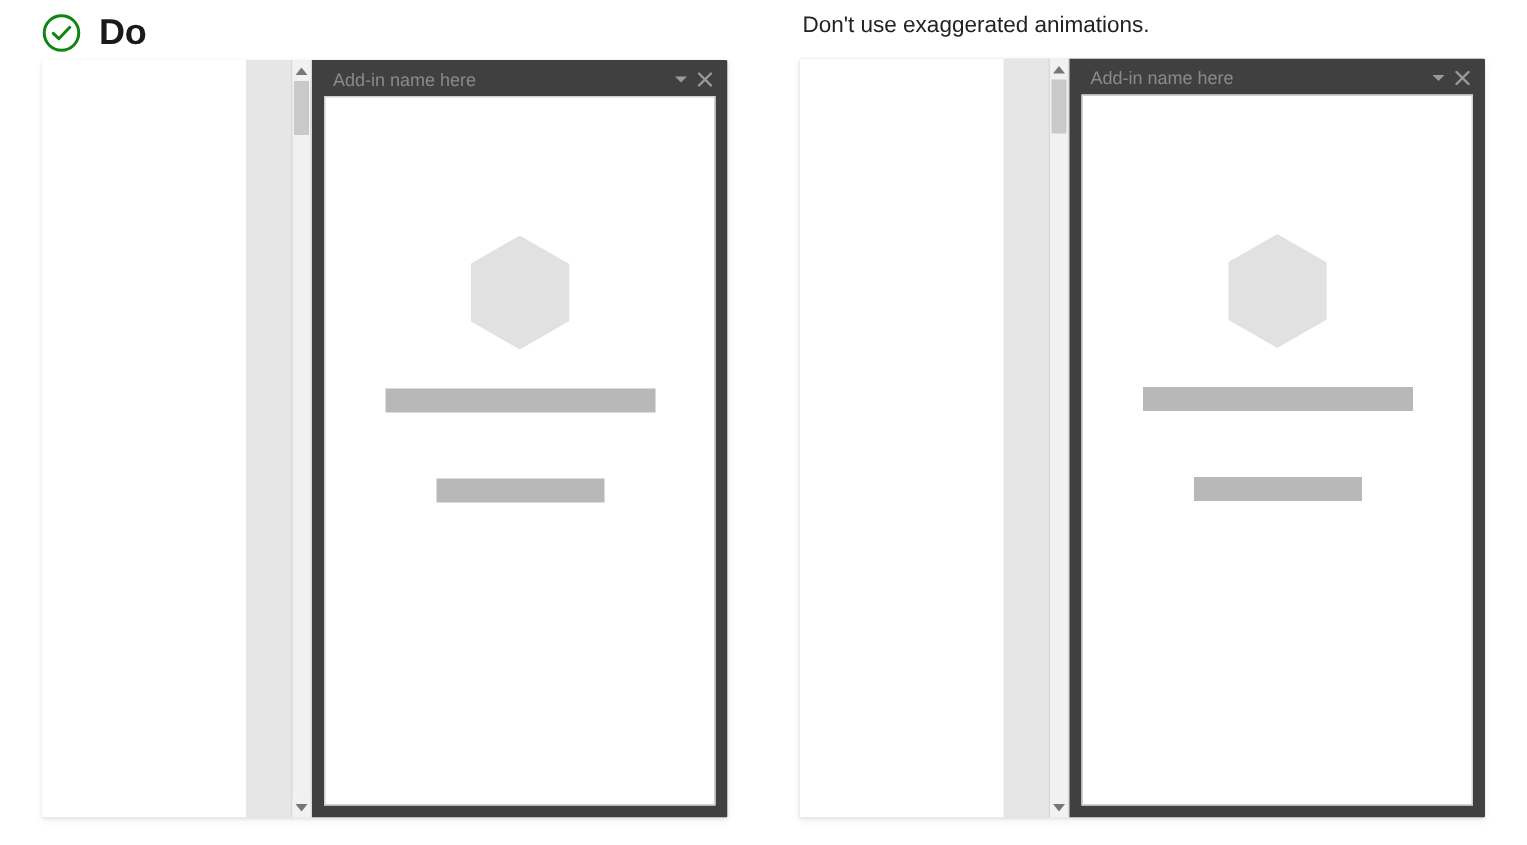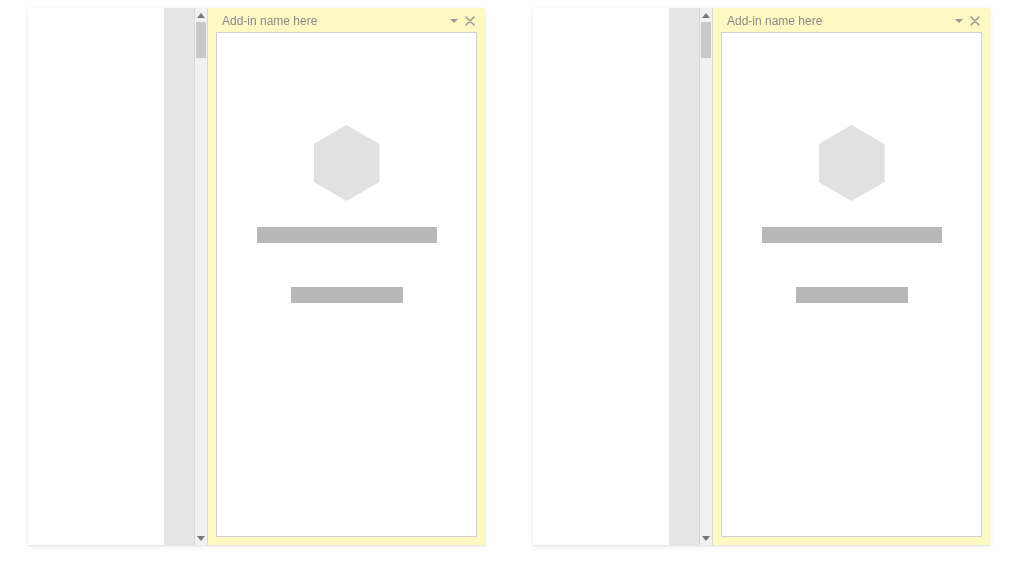--- a/index.html
+++ b/index.html
@@ -94,21 +94,21 @@
   .scroll-btn.bot .scroll-arrow { border-top: 5px solid #777; }
   .scroll-thumb {
     position: absolute;
     left: 1px; right: 1px;
     top: 14px;
     height: 36px;
     background: #c9c9c9;
   }
   .pane {
     flex: 1;
-    background: #fef9c3;
+    background: #404040;
     position: relative;
     padding: 4px 8px 8px 8px;
     display: flex;
     flex-direction: column;
   }
   .pane-header {
     height: 20px;
     display: flex;
     align-items: center;
     justify-content: space-between;
@@ -151,20 +151,27 @@
     width: 26px; height: 26px;
     flex: 0 0 26px;
   }
 </style>
 </head>
 <body>
 
 <div class="page">
 
   <div class="column">
+    <div class="heading-row">
+      <svg class="check-icon" viewBox="0 0 26 26">
+        <circle cx="13" cy="13" r="11.5" fill="none" stroke="#118511" stroke-width="2"></circle>
+        <path d="M7.5 13.2 L11.2 16.8 L18.5 9.2" fill="none" stroke="#118511" stroke-width="2" stroke-linecap="round" stroke-linejoin="round"></path>
+      </svg>
+      <div class="heading-title">Do</div>
+    </div>
     <div class="card">
       <div class="doc-area">
         <div class="doc-page"></div>
         <div class="scrollbar">
           <div class="scroll-btn top">
               <div class="scroll-arrow"></div>
             </div>
           <div class="scroll-thumb"></div>
           <div class="scroll-btn bot">
               <div class="scroll-arrow"></div>
@@ -186,20 +193,21 @@
         <div class="pane-body">
           <div class="hexagon"></div>
           <div class="bar wide"></div>
           <div class="bar narrow"></div>
         </div>
       </div>
     </div>
   </div>
 
   <div class="column">
+    <div class="subtext">Don't use exaggerated animations.</div>
     <div class="card">
       <div class="doc-area">
         <div class="doc-page"></div>
         <div class="scrollbar">
           <div class="scroll-btn top">
               <div class="scroll-arrow"></div>
             </div>
           <div class="scroll-thumb"></div>
           <div class="scroll-btn bot">
               <div class="scroll-arrow"></div>

